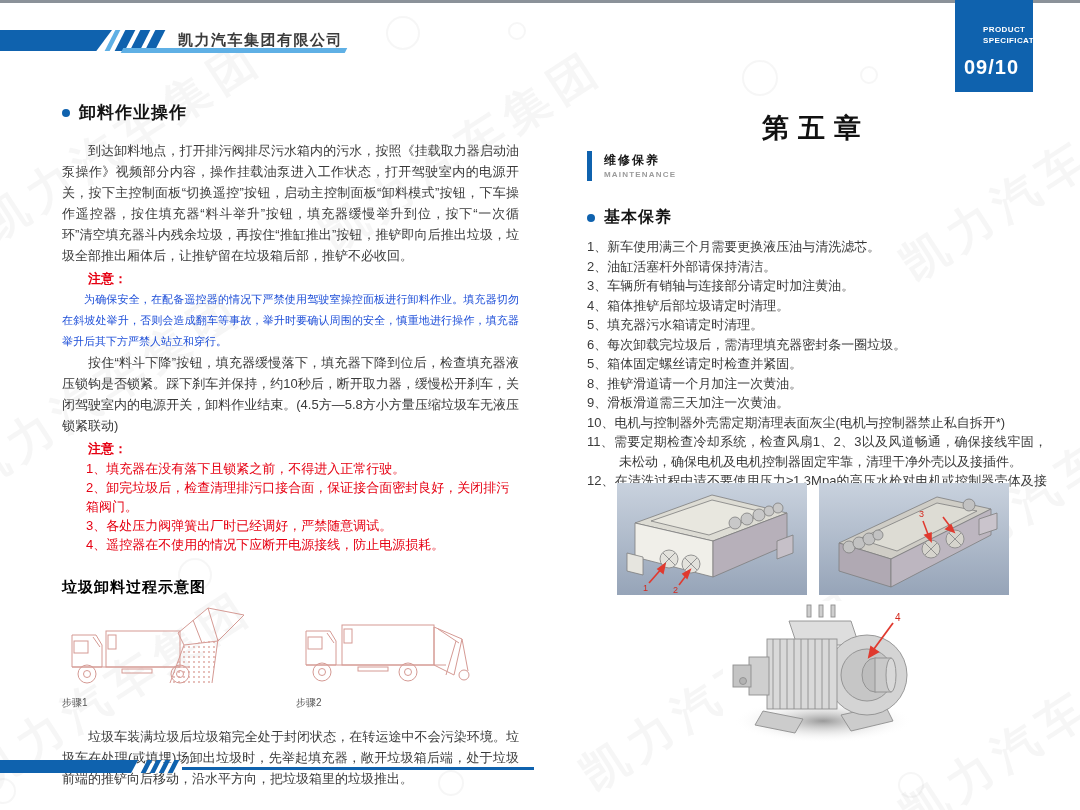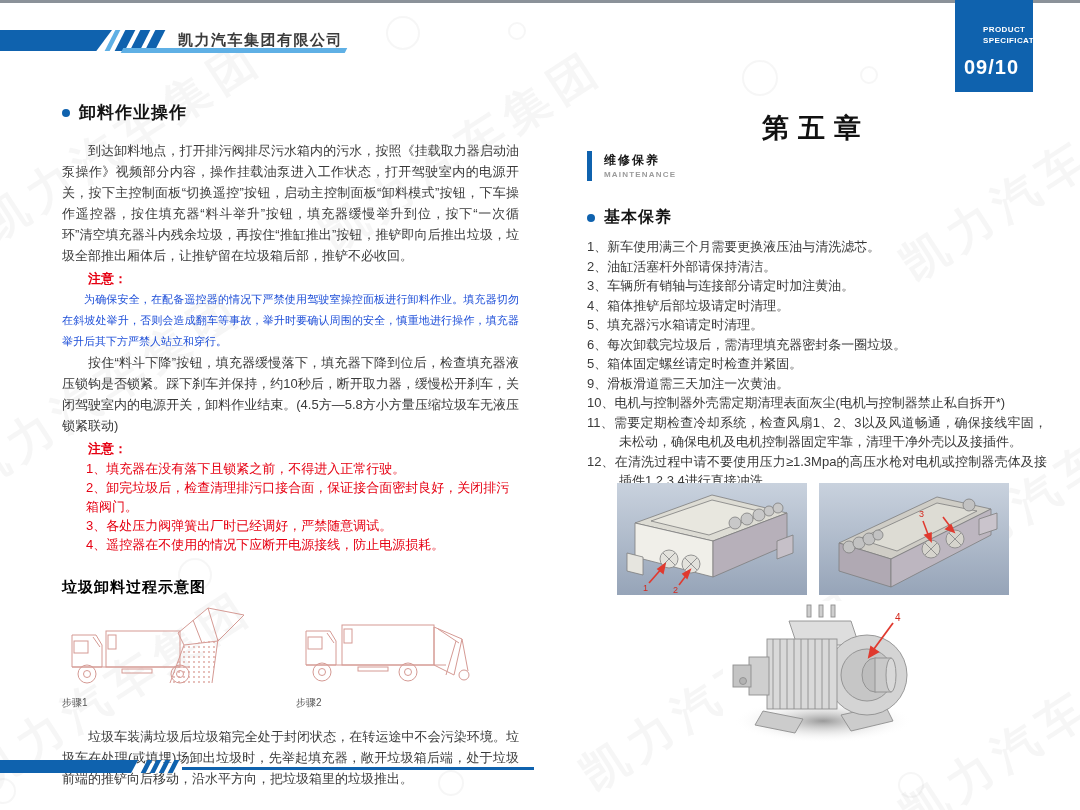--- a/index.html
+++ b/index.html
@@ -196,20 +196,21 @@
   </div>
 
   <div class="mnt-list">
     <div class="mnt-item">1、新车使用满三个月需要更换液压油与清洗滤芯。</div>
     <div class="mnt-item">2、油缸活塞杆外部请保持清洁。</div>
     <div class="mnt-item">3、车辆所有销轴与连接部分请定时加注黄油。</div>
     <div class="mnt-item">4、箱体推铲后部垃圾请定时清理。</div>
     <div class="mnt-item">5、填充器污水箱请定时清理。</div>
     <div class="mnt-item">6、每次卸载完垃圾后，需清理填充器密封条一圈垃圾。</div>
     <div class="mnt-item">5、箱体固定螺丝请定时检查并紧固。</div>
+    <div class="mnt-item">8、推铲滑道请一个月加注一次黄油。</div>
     <div class="mnt-item">9、滑板滑道需三天加注一次黄油。</div>
     <div class="mnt-item">10、电机与控制器外壳需定期清理表面灰尘(电机与控制器禁止私自拆开*)</div>
     <div class="mnt-item">11、需要定期检查冷却系统，检查风扇1、2、3以及风道畅通，确保接线牢固，未松动，确保电机及电机控制器固定牢靠，清理干净外壳以及接插件。</div>
     <div class="mnt-item">12、在清洗过程中请不要使用压力≥1.3Mpa的高压水枪对电机或控制器壳体及接插件1,2,3,4进行直接冲洗。</div>
   </div>
 
   <div class="fig-row">
 
     <svg width="190" height="112" viewBox="0 0 190 112">
       <defs>

